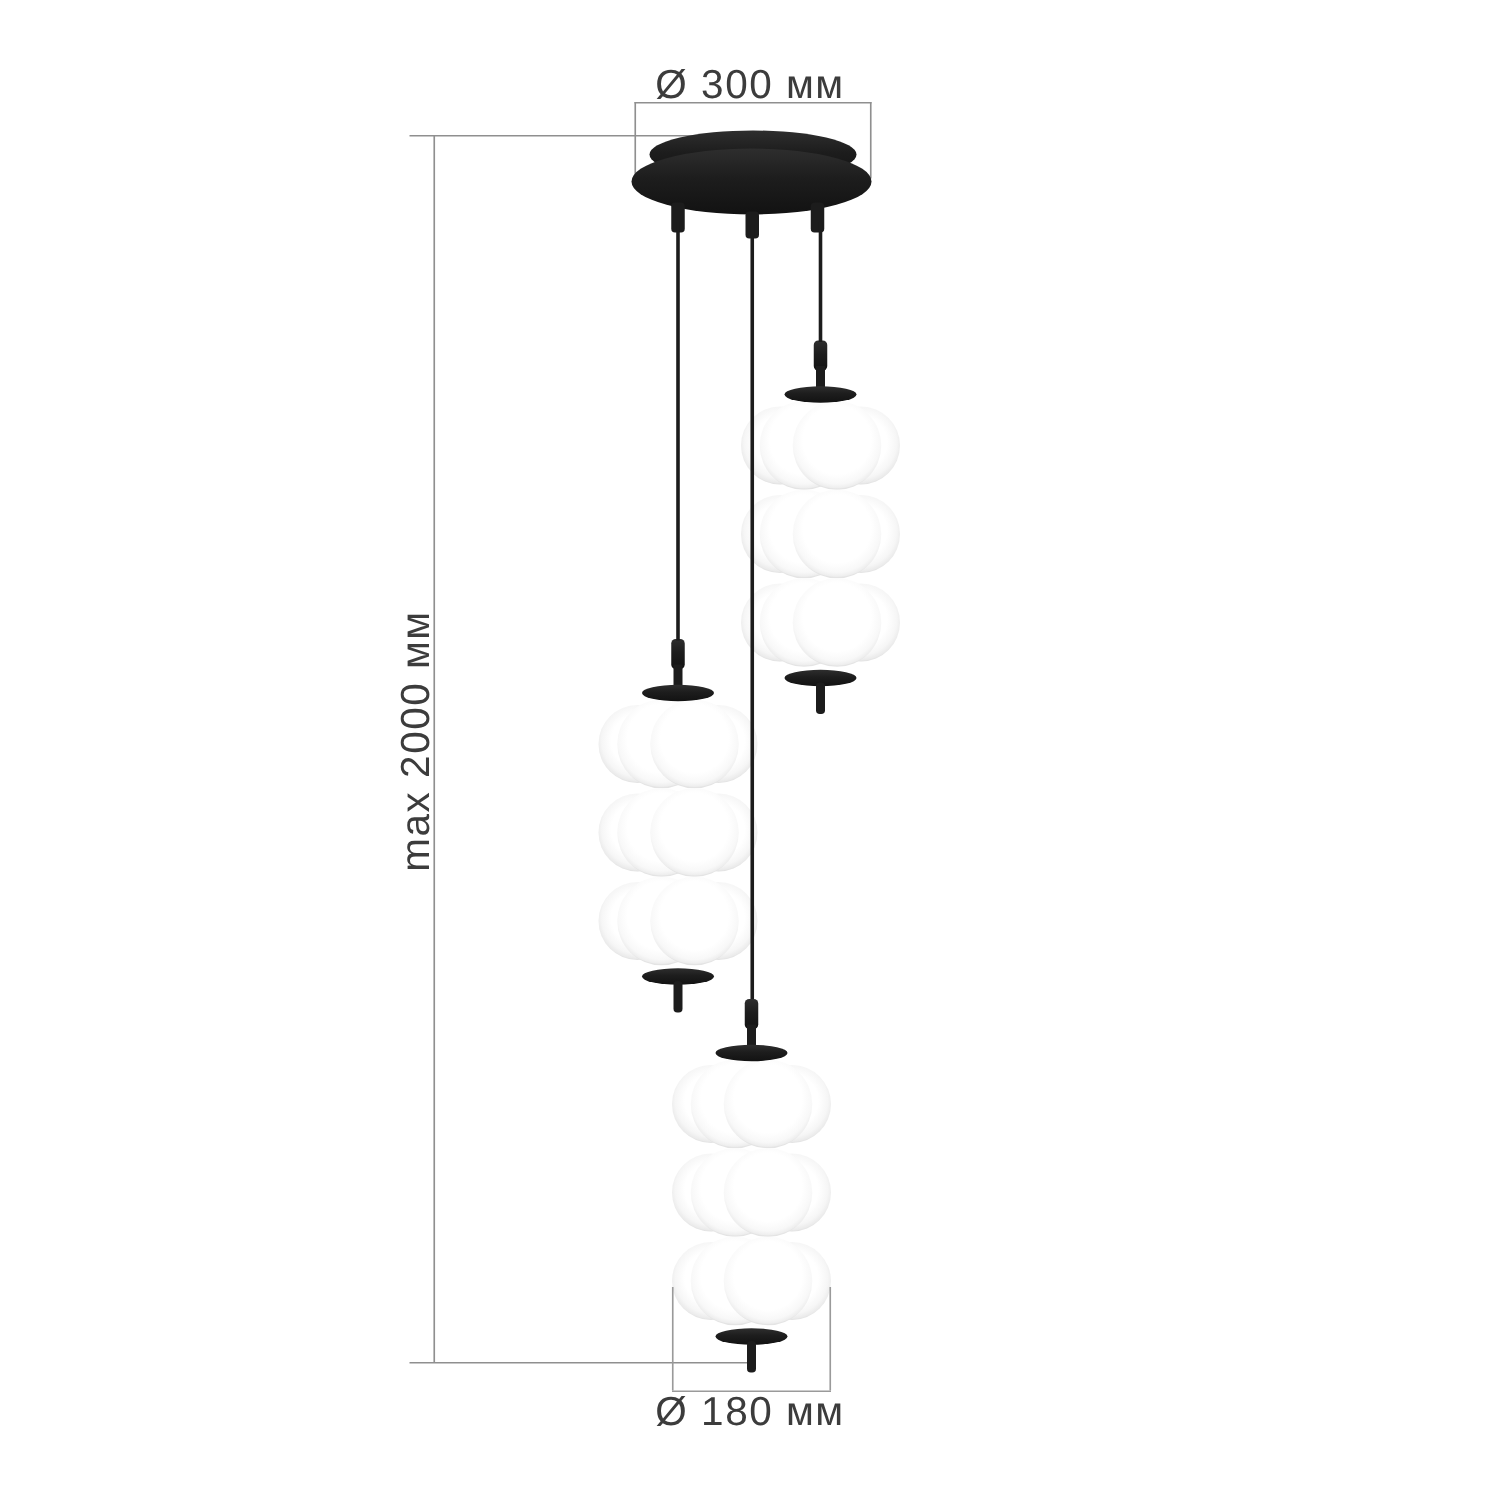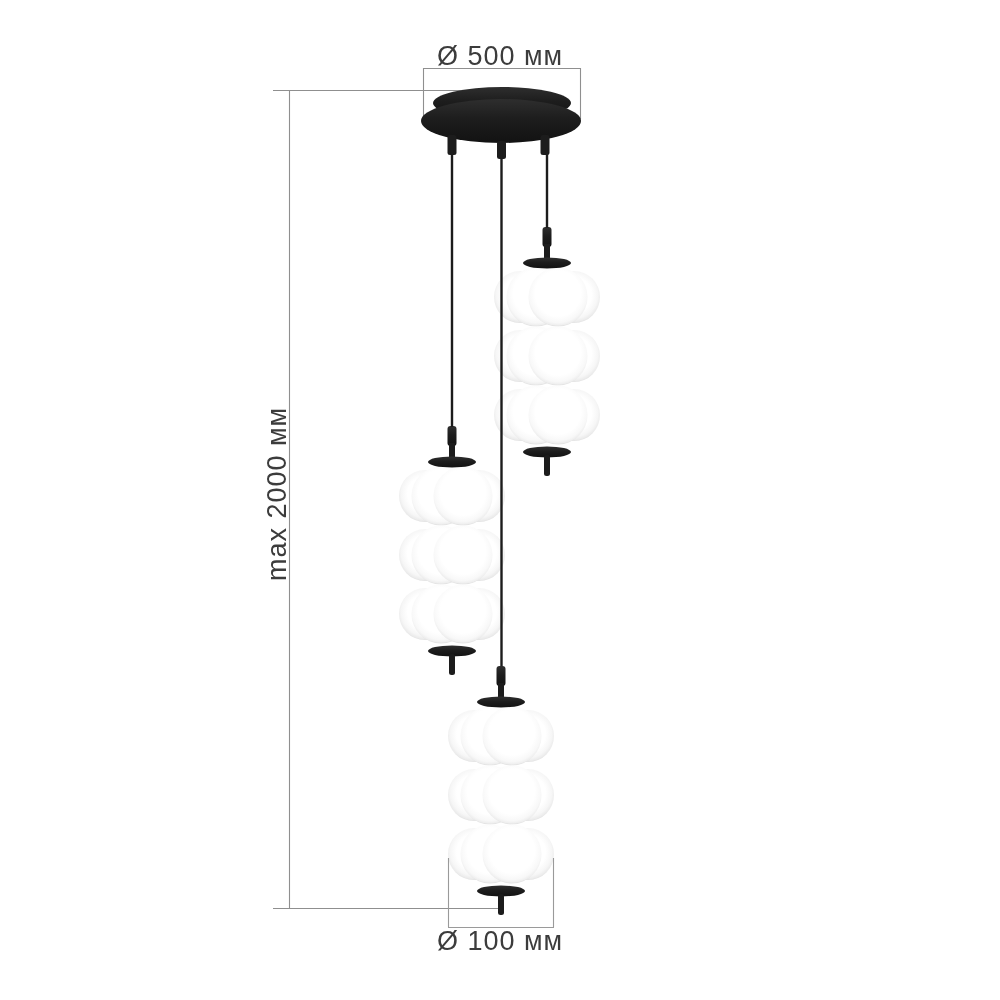--- a/index.html
+++ b/index.html
@@ -113,16 +113,16 @@
 
     <use href="#lamp" transform="translate(501,702)"></use>
 
     <g stroke="#9a9a9a" stroke-width="1.1">
       <line x1="448.5" y1="858" x2="448.5" y2="927"></line>
       <line x1="553.5" y1="858" x2="553.5" y2="927"></line>
       <line x1="448" y1="927.5" x2="554" y2="927.5"></line>
     </g>
   </svg>
 
-  <div class="dim-label top">Ø 500 мм</div>
+  <div class="dim-label top">Ø 300 мм</div>
   <div class="dim-label left">max 2000 мм</div>
-  <div class="dim-label bottom">Ø 100 мм</div>
+  <div class="dim-label bottom">Ø 180 мм</div>
 </div>
 
 </body></html>

